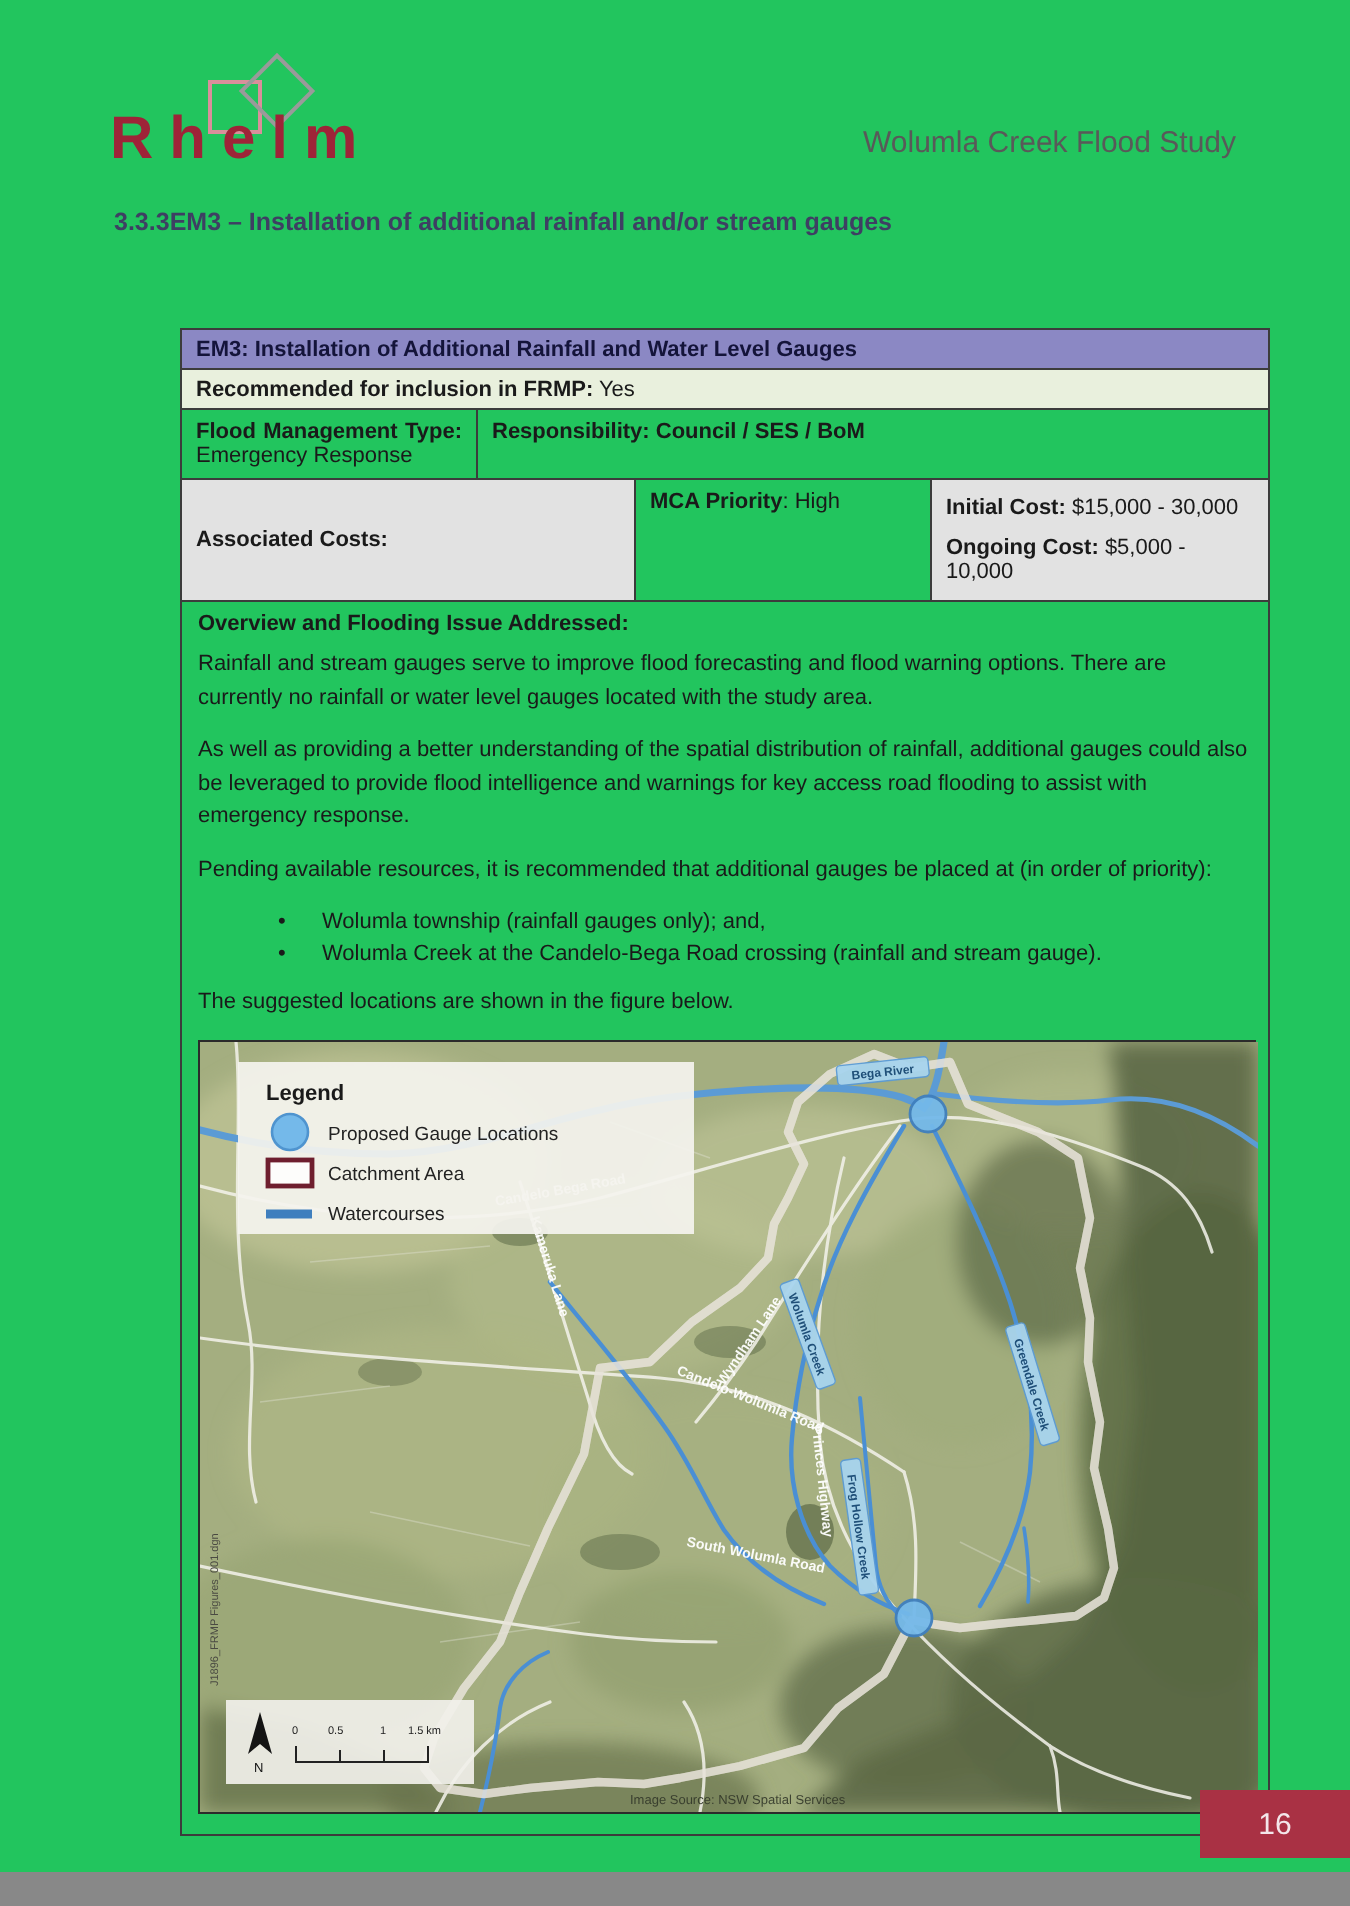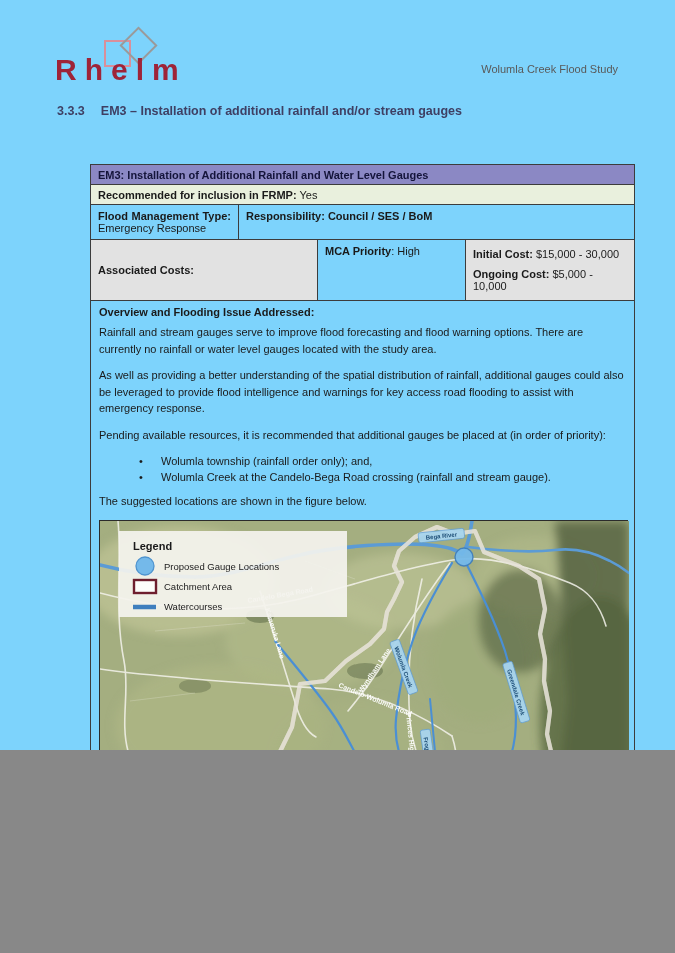--- a/index.html
+++ b/index.html
@@ -1,29 +1,29 @@
 <!DOCTYPE html>
 <html><head>
 <meta charset="utf-8">
 <style>
   * { margin:0; padding:0; box-sizing:border-box; }
   body { background:#888; }
   .page {
-    position:relative; width:675px; height:750px; background:#7dd3fc;
+    position:relative; width:675px; height:936px; background:#22c55e;
     font-family:"Liberation Sans", sans-serif; color:#1a1a1a; overflow:hidden;
     margin:0 auto;
   }
   
   .logo { position:absolute; left:55px; top:26px; width:160px; height:66px; }
   .logo-square { position:absolute; left:49px; top:14px; width:27px; height:27px; border:2px solid #d98f9b; background:transparent; }
   .logo-diamond { position:absolute; left:70px; top:6px; width:27px; height:27px; border:2px solid #9a9a9a; transform:rotate(45deg); background:transparent; }
   .logo-text { position:absolute; left:0; top:27px; font-size:30px; font-weight:bold; color:#9e2438; letter-spacing:8px; z-index:2; }
-  .doc-title { position:absolute; top:63px; right:57px; font-size:11px; color:#595959; }
+  .doc-title { position:absolute; top:63px; right:57px; font-size:15px; color:#595959; }
   .section-heading { position:absolute; left:57px; top:104px; font-size:12.5px; font-weight:bold; color:#3e3f63; }
-  .section-heading .num { margin-right:16px; }
+  .section-heading .num { }
   
   .em-table { position:absolute; left:90px; top:164px; width:545px; border:1px solid #3c3c3c; font-size:11px; }
   .trow { border-top:1px solid #3c3c3c; }
   .trow:first-child { border-top:none; }
   .title-row { background:#8b88c4; padding:4px 7px 3px; font-weight:bold; color:#14143a; }
   .frmp-row { background:#e9f0dd; padding:4px 7px 3px; }
   .split-row { display:flex; align-items:stretch; }
   .cell { padding:5px 7px; }
   .c-left { width:148px; border-right:1px solid #3c3c3c; }
   .c-mid { width:227px; border-right:1px solid #3c3c3c; background:#e2e2e2; display:flex; align-items:center; }
@@ -96,21 +96,21 @@
         </div>
       </div>
     </div>
 
     <div class="trow overview-row">
       <div class="b">Overview and Flooding Issue Addressed:</div>
       <p>Rainfall and stream gauges serve to improve flood forecasting and flood warning options. There are currently no rainfall or water level gauges located with the study area.</p>
       <p>As well as providing a better understanding of the spatial distribution of rainfall, additional gauges could also be leveraged to provide flood intelligence and warnings for key access road flooding to assist with emergency response.</p>
       <p>Pending available resources, it is recommended that additional gauges be placed at (in order of priority):</p>
       <ul>
-        <li>Wolumla township (rainfall order only); and,</li>
+        <li>Wolumla township (rainfall gauges only); and,</li>
         <li>Wolumla Creek at the Candelo-Bega Road crossing (rainfall and stream gauge).</li>
       </ul>
       <p>The suggested locations are shown in the figure below.</p>
 
       <div class="map-figure">
         <svg width="529" height="385" viewBox="0 0 529 385" xmlns="http://www.w3.org/2000/svg">
           <defs>
             <filter id="soft" x="-20%" y="-20%" width="140%" height="140%">
                 <feGaussianBlur stdDeviation="5"></feGaussianBlur>
               </filter>

